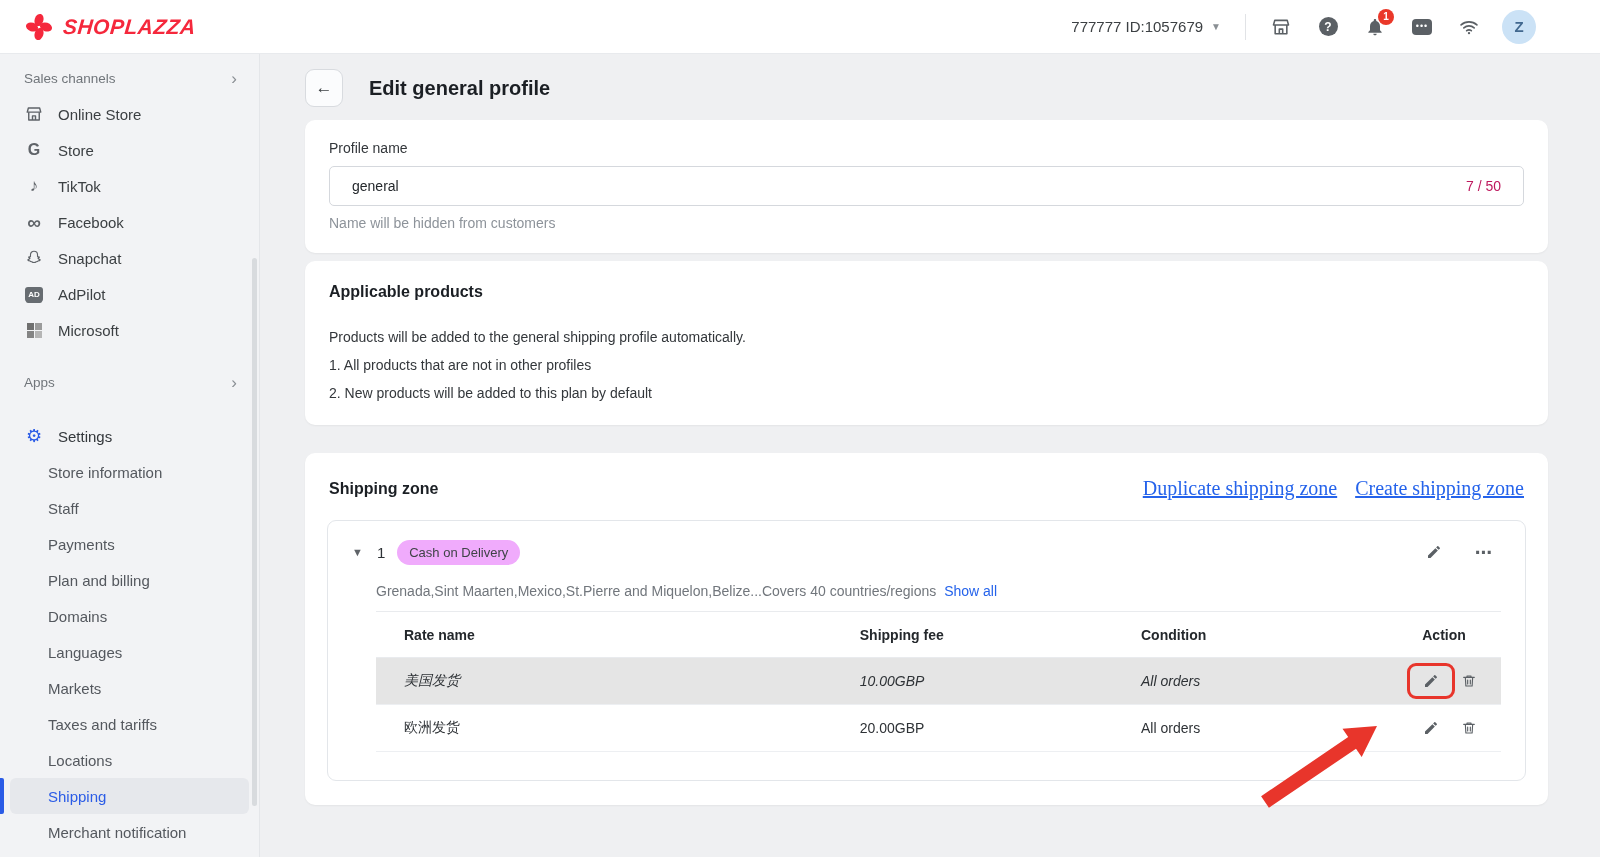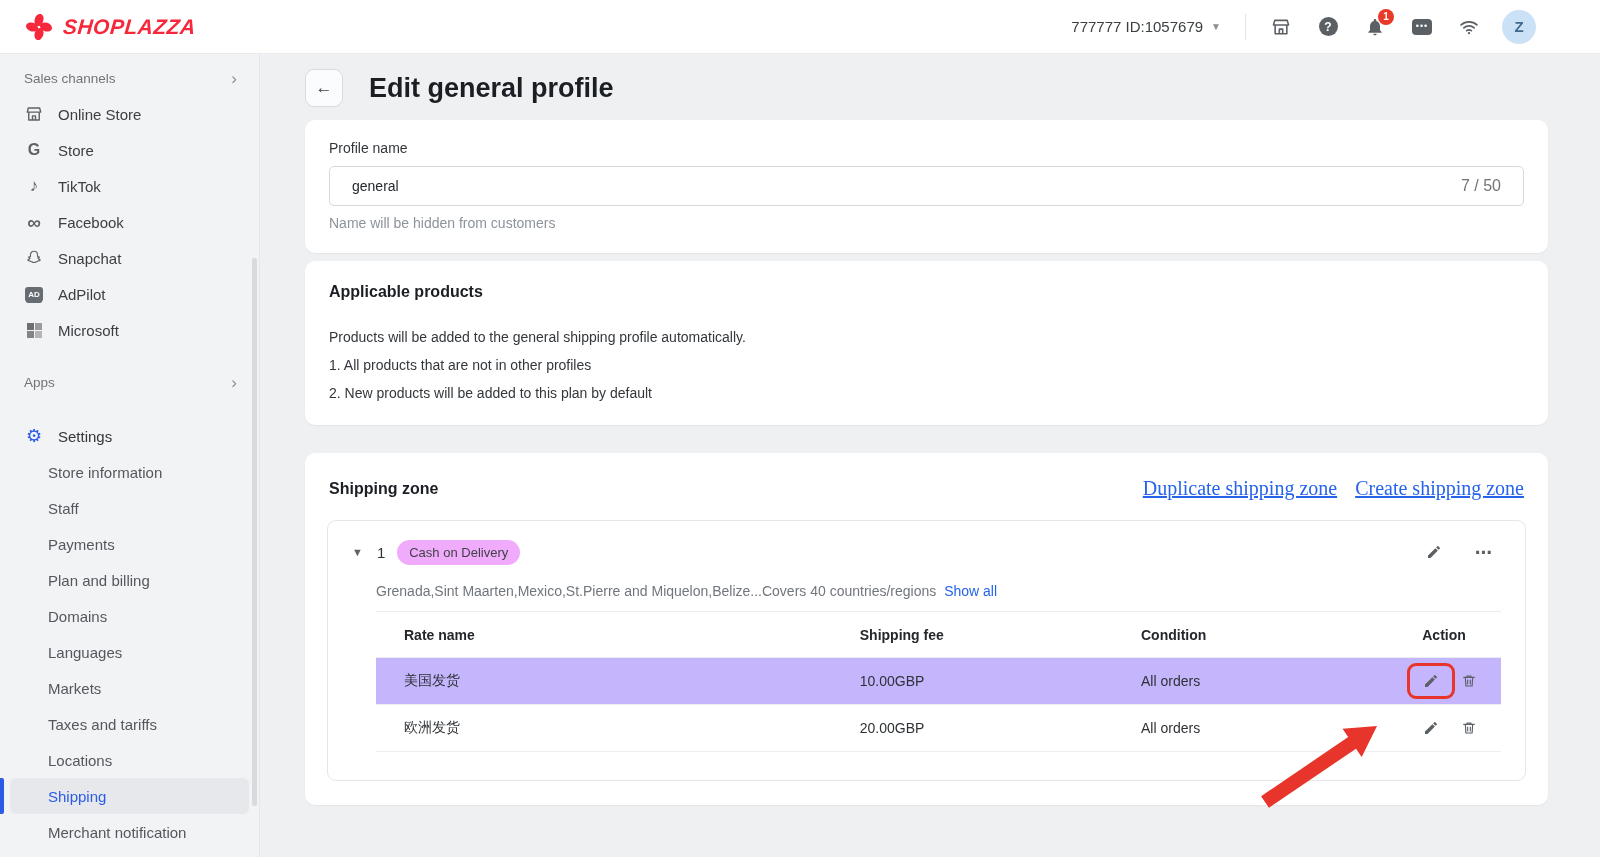--- a/index.html
+++ b/index.html
@@ -49,27 +49,27 @@
   .settings-item { font-weight:400; color:#33373b; }
   .sub-item { height:36px; display:flex; align-items:center; padding:0 24px 0 48px; font-size:15px; color:#54585e; cursor:pointer; }
   .sub-item.active { background:#e6e8ec; border-radius:6px; margin:0 10px; padding-left:38px; color:#2b5ce6; position:relative; }
   .sub-item.active::before { content:""; position:absolute; left:-10px; top:0; width:4px; height:100%; background:#2b5ce6; border-radius:0 2px 2px 0; }
   .side-scroll { position:absolute; right:2px; top:204px; width:5px; height:548px; background:#d8dbde; border-radius:3px; }
   
   .main { flex:1; padding:0 0 0 45px; }
   .page-head { display:flex; align-items:center; gap:26px; height:66px; padding-top:2px; }
   .back-btn { width:38px; height:38px; background:#fbfcfd; border:1px solid #d8dbdf; border-radius:9px; color:#3c4043;
     font-size:17px; display:flex; align-items:center; justify-content:center; cursor:pointer; }
-  .page-title { font-size:27px; font-weight:700; color:#1b1f24; }
+  .page-title { font-size:20px; font-weight:700; color:#1b1f24; }
   .card { width:1243px; background:#fff; border-radius:10px; box-shadow:0 1px 2px rgba(20,24,28,.05); }
   .card-profile { padding:20px 24px 22px; }
   .field-label { font-size:14px; color:#33373b; margin-bottom:10px; }
   .input-wrap { height:40px; border:1px solid #d5d8dd; border-radius:5px; background:#fff; display:flex; align-items:center; padding:0 22px; }
   .input-wrap input { flex:1; border:none; outline:none; font-size:14px; color:#24282c; font-family:inherit; background:transparent; }
-  .char-count { color:#737373; font-size:16px; }
+  .char-count { color:#be185d; font-size:14px; }
   .helper { color:#8d939a; font-size:14px; margin-top:9px; }
   .card-products { margin-top:8px; padding:22px 24px 18px; }
   .card-h2 { font-size:16px; font-weight:700; color:#1b1f24; }
   .card-products .card-h2 { margin-bottom:22px; }
   .prod-line { font-size:14px; color:#33373b; line-height:28px; }
   .card-zone { margin-top:28px; padding:24px 22px; }
   .zone-title-row { display:flex; align-items:center; margin-bottom:20px; padding:0 2px; }
   .zone-links { margin-left:auto; display:flex; gap:18px; }
   .zone-links a { color:#2563eb; font-size:20px; text-decoration:underline; cursor:pointer;font-family:Liberation Serif, serif; }
   .zone-box { border:1px solid #e3e6ea; border-radius:9px; padding:12px 24px 28px; }
@@ -84,21 +84,21 @@
   .countries { margin:12px 0 12px 24px; font-size:14px; color:#71767c; }
   .show-all { color:#2563eb; cursor:pointer; margin-left:4px; }
   table.rates { width:calc(100% - 24px); margin-left:24px; border-collapse:collapse; }
   .rates th { text-align:left; font-size:14px; font-weight:600; color:#24282c; height:46px; }
   .rates td { font-size:14px; color:#2e3236; height:46px; }
   .rates th:first-child, .rates td:first-child { padding-left:28px; width:43%; }
   .rates th:nth-child(2), .rates td:nth-child(2) { width:25%; }
   .rates th:nth-child(3), .rates td:nth-child(3) { width:25%; }
   .rates thead tr { border-top:1px solid #e9ebee; border-bottom:1px solid #e9ebee; }
   .rates tbody tr { border-bottom:1px solid #edeff2; }
-  .rates tbody tr:first-child { background:#c4b5fd; }
+  .rates tbody tr:first-child { background:#e5e5e5;font-style:italic; }
   .action-cell { display:flex; align-items:center; gap:20px; height:46px; }
   .pencil-wrap { position:relative; display:inline-flex; }
   .red-ring { position:absolute; left:-15px; top:-9px; right:-15px; bottom:-9px; border:3px solid #e8352b; border-radius:9px; pointer-events:none; }
   .annot-arrow { position:absolute; left:1250px; top:712px; pointer-events:none; z-index:6; }
 </style>
 </head>
 <body>
 
 <header class="topbar">
   <div class="brand">

